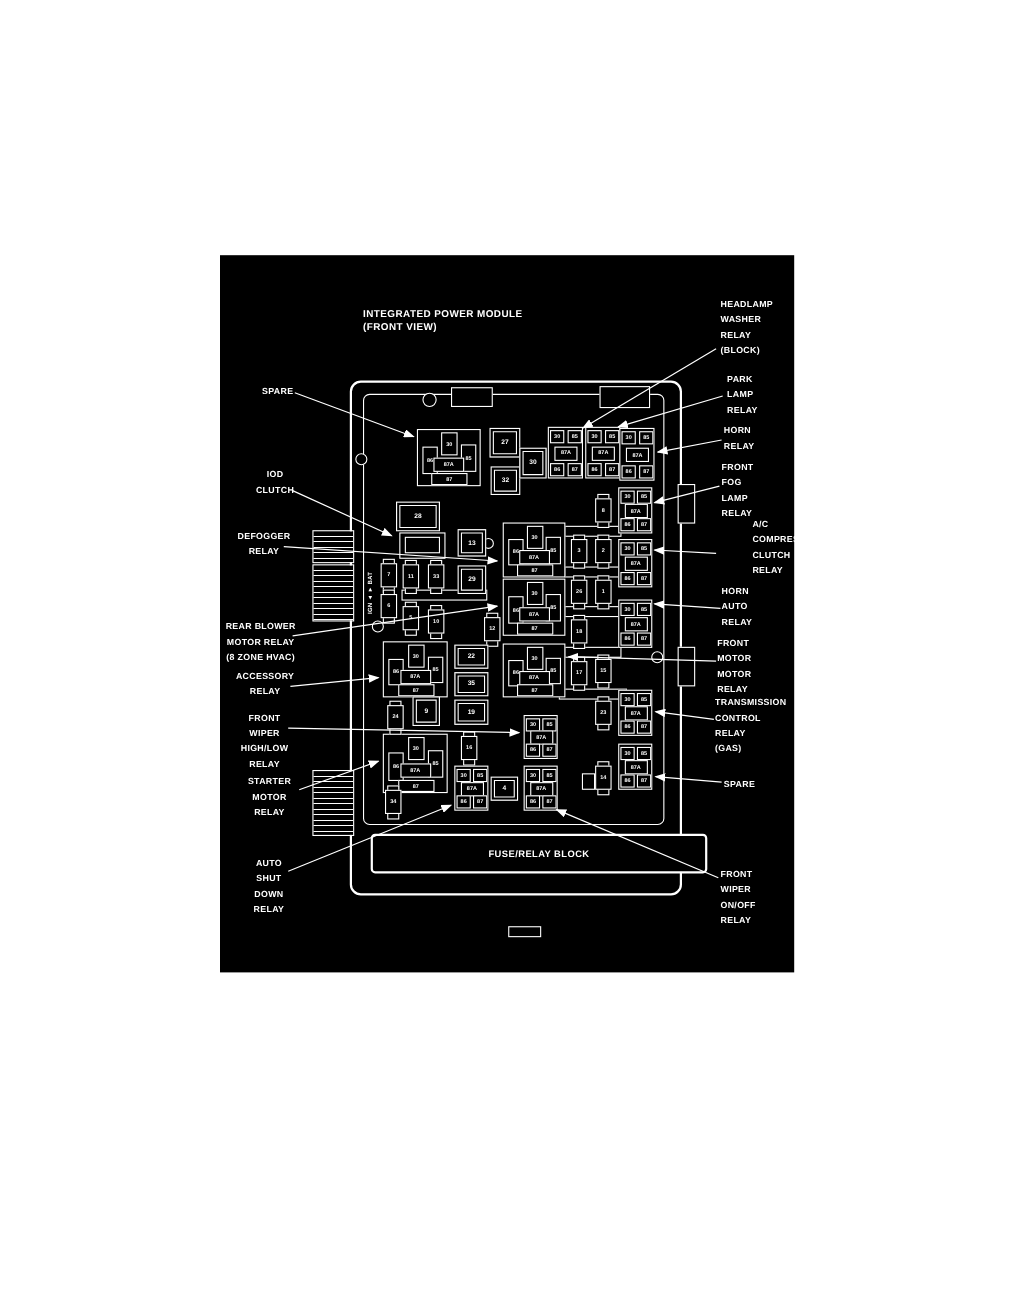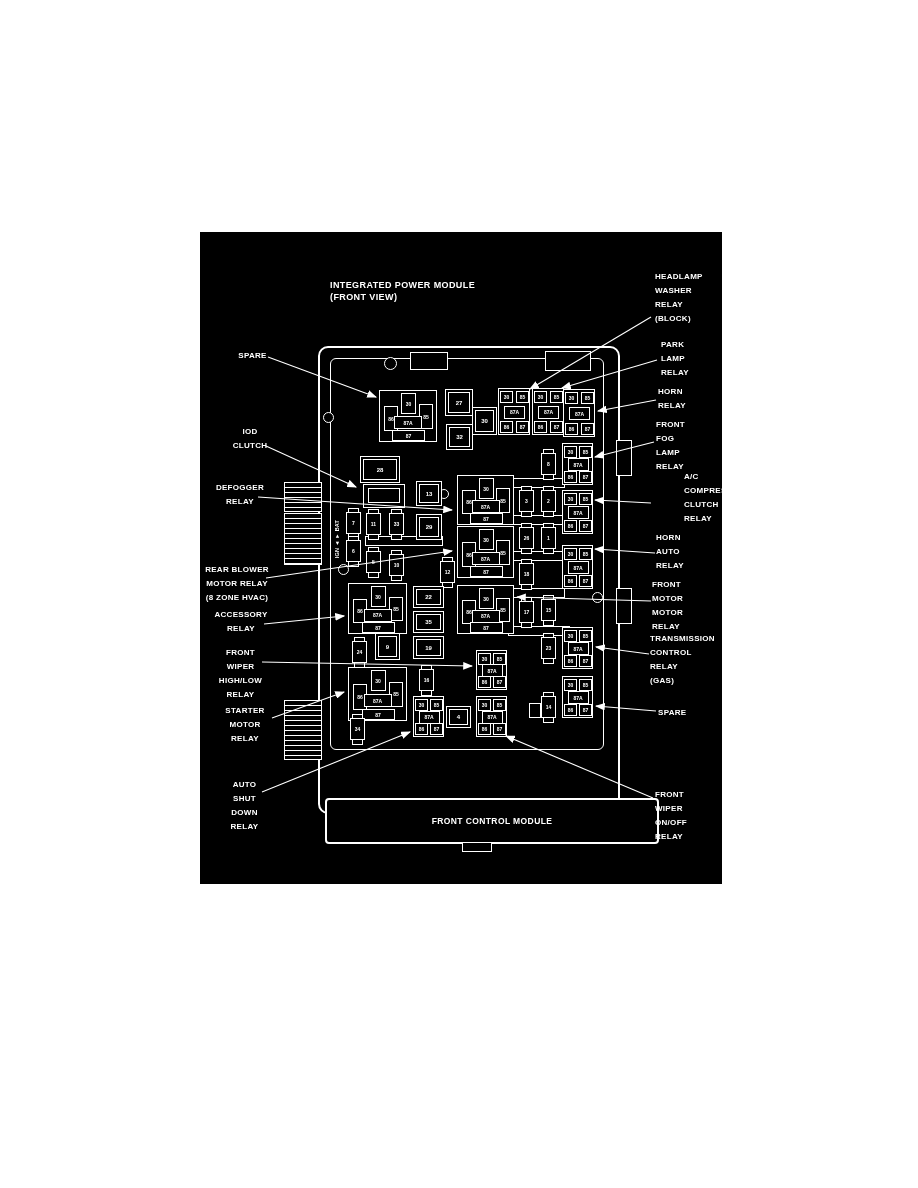--- a/index.html
+++ b/index.html
@@ -71,21 +71,21 @@
     <div class="thinrect" style="left:368px;top:488px;width:30px;height:13px;"></div>
 
     <div class="thinrect" style="left:365px;top:536px;width:76px;height:8px;"></div>
     <div class="thinrect" style="left:513px;top:478px;width:50px;height:8px;"></div>
     <div class="thinrect" style="left:513px;top:515px;width:50px;height:8px;"></div>
     <div class="thinrect" style="left:513px;top:551px;width:50px;height:8px;"></div>
     <div class="thinrect" style="left:513px;top:588px;width:50px;height:8px;"></div>
     <div class="thinrect" style="left:508px;top:626px;width:60px;height:8px;"></div>
     <div class="thinrect" style="left:529px;top:703px;width:10px;height:13px;"></div>
 
-    <div class="bar" style="left:325px;top:798px;width:330px;height:42px;">FRONT CONTROL MODULE</div>
+    <div class="bar" style="left:337px;top:758px;width:302px;height:32px;">FUSE/RELAY BLOCK</div>
     <div class="thinrect" style="left:462px;top:842px;width:28px;height:8px;"></div>
 
     <div class="sidetext" style="left:302px;top:536px;width:70px;text-align:center;">IGN ◄  ► BAT</div>
   </div>
 
   <div class="lyr" id="components">
       <div class="srelay" style="left: 379px; top: 390px; width: 56px; height: 50px;">
         <div class="pin" style="left: 21px; top: 2px; width: 13px; height: 19px;">30</div>
         <div class="pin" style="left: 4px; top: 15px; width: 12px; height: 23px;">86</div>
         <div class="pin" style="left: 39px; top: 13px; width: 12px; height: 23px;">85</div>

